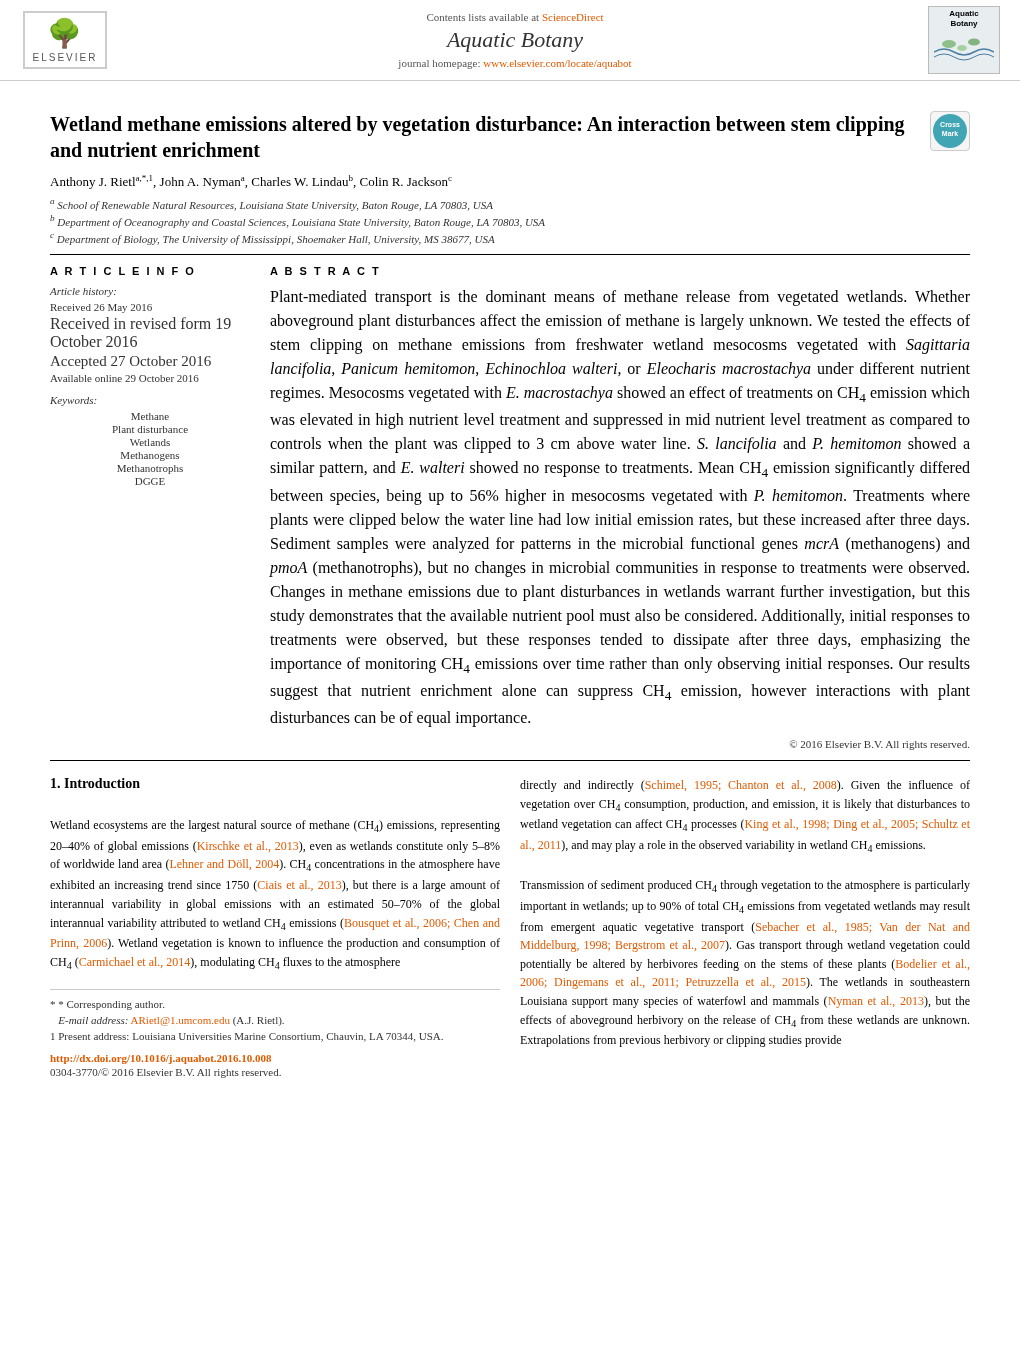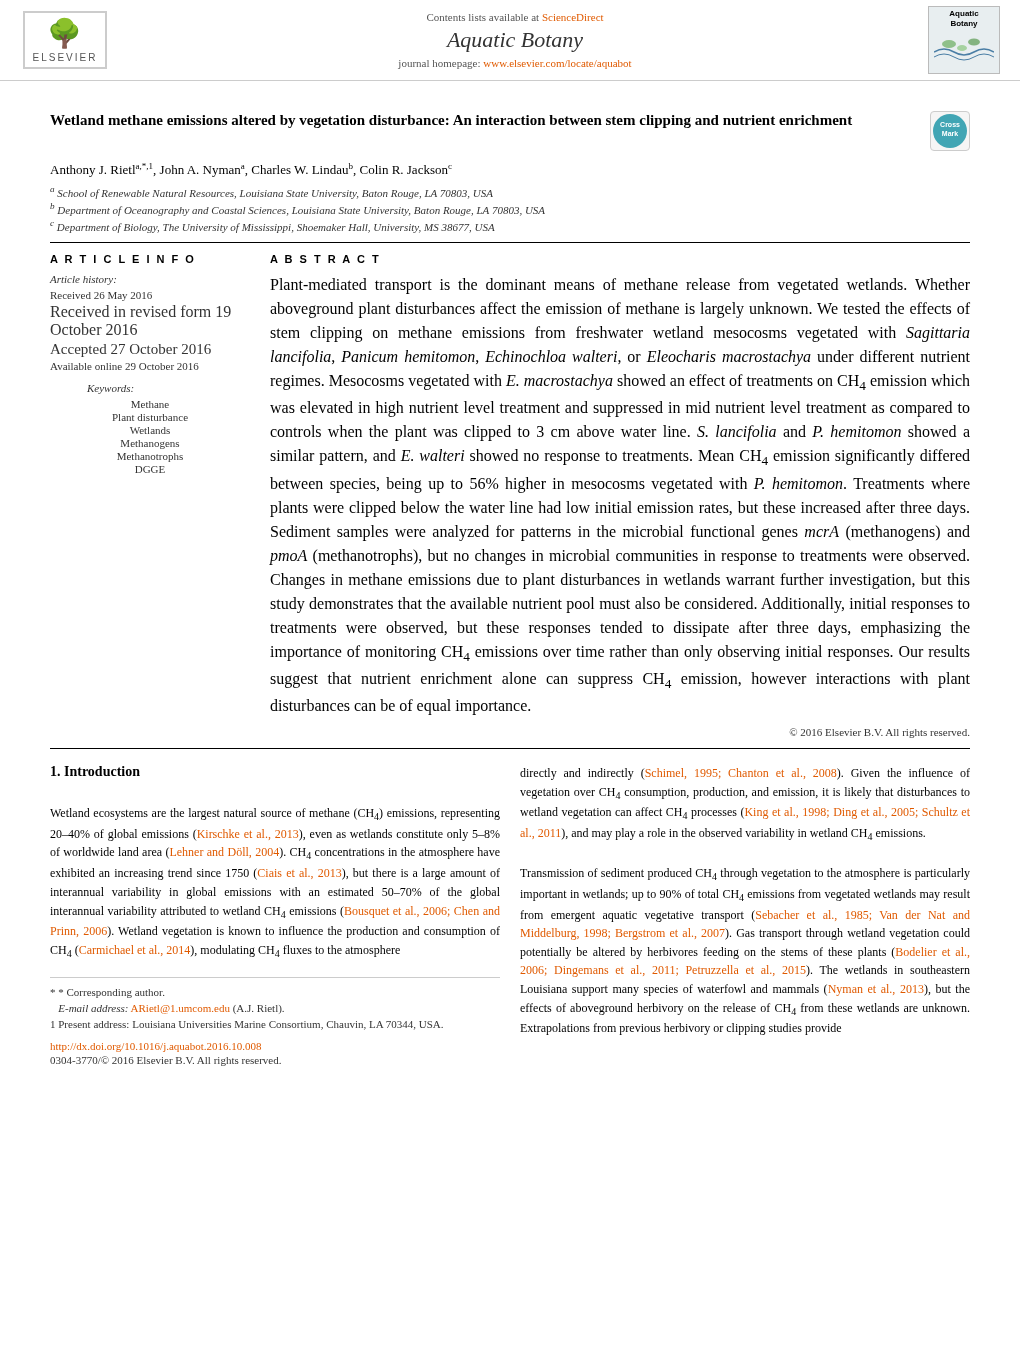--- a/index.html
+++ b/index.html
@@ -98,21 +98,21 @@
     }
 
     
     .article-title-section {
       display: flex;
       align-items: flex-start;
       margin-top: 20px;
       margin-bottom: 10px;
     }
     .article-title {
-      font-size: 15px;
+      font-size: 20px;
       font-weight: bold;
       color: #000;
       line-height: 1.3;
       flex: 1;
     }
     .crossmark-logo {
       width: 40px;
       height: 40px;
       margin-left: 15px;
       flex-shrink: 0;
@@ -258,20 +258,21 @@
     }
     .footnote-item {
       margin-bottom: 4px;
     }
 
     
     .doi-line {
       margin-top: 10px;
       font-size: 11px;
       color: #e05a00;
+      font-weight: bold;
     }
     .issn-line {
       font-size: 11px;
       color: #333;
       margin-top: 2px;
     }
   </style>
 </head>
 <body>
 
@@ -348,21 +349,21 @@
 
     <div class="left-column">
       <div class="section-heading" style="font-size:11px; letter-spacing:2px; font-family:Arial,sans-serif; font-weight:bold; margin-bottom:8px;">A R T I C L E   I N F O</div>
 
       <div class="info-label" style="font-size:11px; font-style:italic; color:#333; margin-bottom:4px;">Article history:</div>
       <div class="info-date" style="font-size:11px; color:#333; margin-bottom:2px;">Received 26 May 2016</div>
       <div class="info-date" style="font-size:16px; color:#333; margin-bottom:2px;">Received in revised form 19 October 2016</div>
       <div class="info-date" style="font-size:15px; color:#333; margin-bottom:2px;">Accepted 27 October 2016</div>
       <div class="info-date" style="font-size:11px; color:#333; margin-bottom:10px;">Available online 29 October 2016</div>
 
-      <div class="info-label" style="font-size:11px; font-style:italic; color:#333; margin-bottom:4px;margin-left:37px;">Keywords:</div>
+      <div class="info-label" style="font-size:11px; font-style:italic; color:#333; margin-bottom:4px;">Keywords:</div>
       <div class="keywords-list" style="font-size:11px; color:#333;text-align:center;">
         <div>Methane</div>
         <div>Plant disturbance</div>
         <div>Wetlands</div>
         <div>Methanogens</div>
         <div>Methanotrophs</div>
         <div>DGGE</div>
       </div>
     </div>
 

